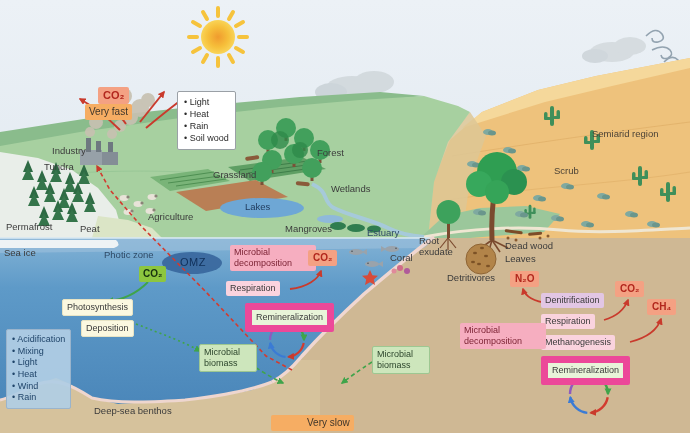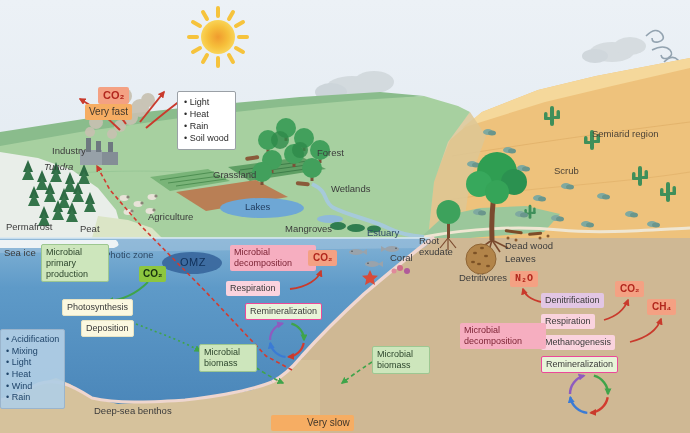--- a/index.html
+++ b/index.html
@@ -10,21 +10,21 @@
   .lbl.omz{color:#10305a;font-size:11px;letter-spacing:.5px;}
   .lbl.lake{color:#1f3a5c;}
   .lbl.desert{color:#4c4337;}
   .bx{position:absolute;font-size:9px;line-height:1.2;padding:2px 4px;border-radius:2px;color:#3a3a3a;z-index:6;white-space:nowrap;}
   .bx.wrap{white-space:normal;}
   .bx-speed{background:#f6ad63;color:#3f362b;font-size:10px;}
   .bx-gas{background:#f4a183;color:#b2271d;font-weight:bold;font-size:10px;padding:2px 5px;}
   .bx-gas.big{font-size:11px;}
   .bx-gasgreen{background:#8dc63f;color:#17320f;font-weight:bold;font-size:10px;}
   .bx-green{background:#cde6bc;border:1px solid #9dc791;color:#2c452c;}
-  .bx-palegreen{background:#e8f4d9;border:1px solid #ec4899;}
+  .bx-palegreen{background:#e8f4d9;border:7px solid #ec4899;}
   .bx-cream{background:#fbf8e0;border:1px solid #e8e4c4;}
   .bx-pink{background:#f6aec0;color:#7c2334;}
   .bx-lightpink{background:#fad3de;}
   .bx-lavender{background:#e2c6e4;}
   .legendbox{position:absolute;background:#ffffff;border:1px solid #9aa0a6;border-radius:2px;padding:4px 6px;font-size:9px;line-height:1.35;color:#2b2b2b;z-index:6;}
   .factorsbox{position:absolute;background:rgba(176,205,228,.93);border:1px solid #9ab4cc;border-radius:2px;padding:4px 5px;font-size:9px;line-height:1.3;color:#20456a;z-index:6;}
   .fossil{position:absolute;width:52px;height:52px;border-radius:50%;background:#dc7e6e;border:2px solid #c96a5a;color:#fff;display:flex;align-items:center;justify-content:center;text-align:center;font-size:9px;line-height:1.15;z-index:6;white-space:normal;}
 </style>
 </head>
 <body>
@@ -371,33 +371,32 @@
 <div class="bx bx-gas big" style="left:98px;top:87px;">CO₂</div>
 <div class="lbl" style="left:52px;top:145px;">Industry</div>
 
 <div class="legendbox" style="left:177px;top:91px;">
       <div>• Light</div>
       <div>• Heat</div>
       <div>• Rain</div>
       <div>• Soil wood</div>
     </div>
 
-<div class="lbl" style="left:44px;top:161px;font-style:italic;">Tundra</div>
+<div class="lbl" style="left:44px;top:161px;">Tundra</div>
 <div class="lbl" style="left:6px;top:221px;">Permafrost</div>
 <div class="lbl" style="left:80px;top:223px;">Peat</div>
 <div class="lbl" style="left:4px;top:247px;">Sea ice</div>
 <div class="lbl navy" style="left:104px;top:249px;">Photic zone</div>
 <div class="lbl omz" style="left:180px;top:256px;">OMZ</div>
 
-<div class="bx bx-green wrap" style="left:41px;top:244px;width:58px;">Microbial primary production</div>
 <div class="bx bx-gasgreen" style="left:139px;top:266px;">CO₂</div>
 <div class="bx bx-cream" style="left:62px;top:299px;">Photosynthesis</div>
 <div class="bx bx-cream" style="left:81px;top:320px;">Deposition</div>
 
-<div class="factorsbox" style="left:0;top:329px;">
+<div class="factorsbox" style="left:6px;top:329px;">
       <div>• Acidification</div>
       <div>• Mixing</div>
       <div>• Light</div>
       <div>• Heat</div>
       <div>• Wind</div>
       <div>• Rain</div>
     </div>
 <div class="lbl" style="left:94px;top:405px;">Deep-sea benthos</div>
 
 <div class="lbl" style="left:213px;top:169px;">Grassland</div>
@@ -417,23 +416,23 @@
 
 <div class="bx bx-speed" style="left:271px;top:415px;padding-left:36px;">Very slow</div>
 <div class="bx bx-green wrap" style="left:372px;top:346px;width:48px;">Microbial biomass</div>
 
 <div class="lbl desert" style="left:592px;top:128px;">Semiarid region</div>
 <div class="lbl desert" style="left:554px;top:165px;">Scrub</div>
 
 <div class="lbl" style="left:419px;top:235px;width:44px;white-space:normal;">Root exudate</div>
 <div class="lbl" style="left:505px;top:240px;">Dead wood</div>
 <div class="lbl" style="left:505px;top:253px;">Leaves</div>
-<div class="lbl" style="left:459px;top:272px;">Detritivores</div>
-
-<div class="bx bx-gas" style="left:510px;top:271px;font-family:Liberation Mono, monospace;">N₂O</div>
+<div class="lbl" style="left:447px;top:272px;">Detritivores</div>
+
+<div class="bx bx-gas" style="left:510px;top:271px;">N₂O</div>
 <div class="bx bx-lavender" style="left:541px;top:293px;">Denitrification</div>
 <div class="bx bx-gas" style="left:615px;top:281px;">CO₂</div>
 <div class="bx bx-lightpink" style="left:541px;top:314px;">Respiration</div>
 <div class="bx bx-gas" style="left:647px;top:299px;">CH₄</div>
 <div class="bx bx-lightpink" style="left:541px;top:335px;">Methanogenesis</div>
 <div class="bx bx-palegreen" style="left:541px;top:356px;">Remineralization</div>
 <div class="bx bx-pink wrap" style="left:460px;top:323px;width:78px;">Microbial decomposition</div>
 
 </div>
 

